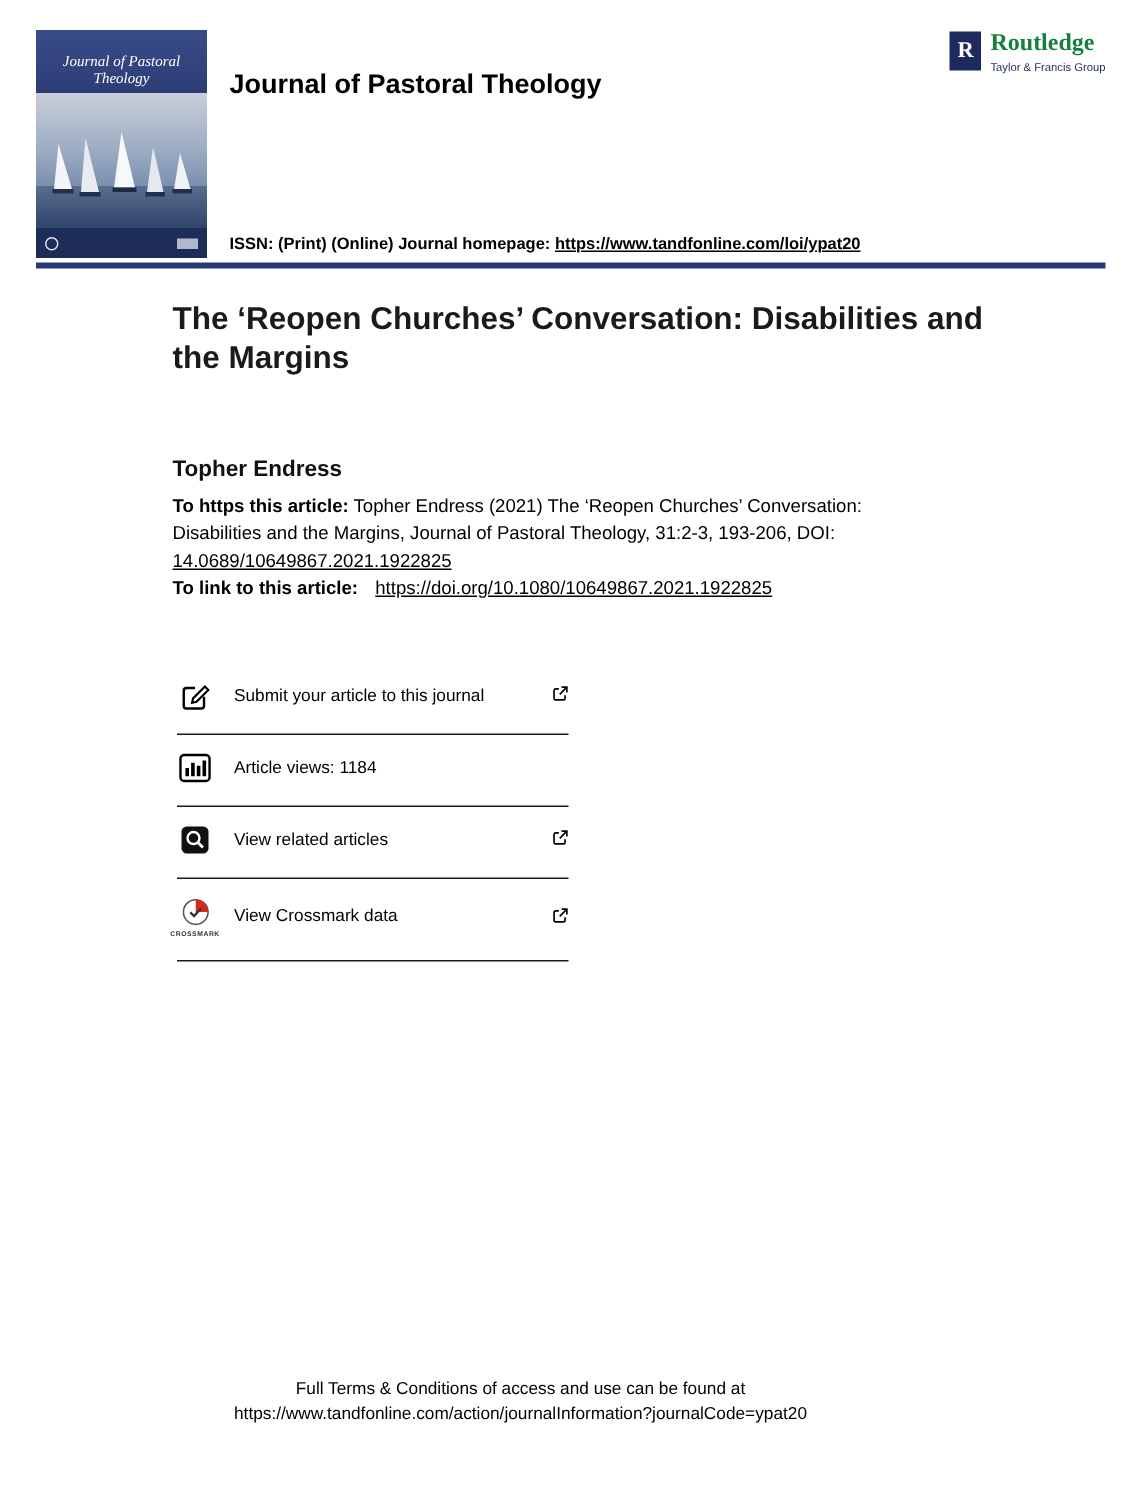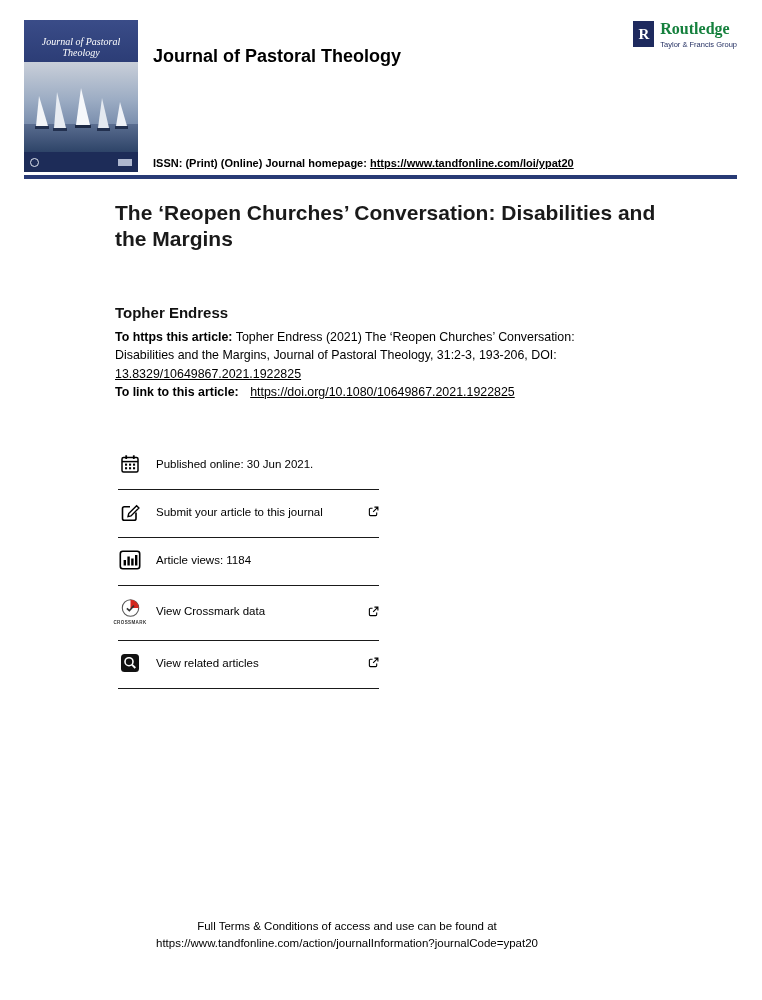--- a/index.html
+++ b/index.html
@@ -111,50 +111,31 @@
   </div>
 
   <div class="divider"></div>
 
   <h1 class="article-title">The ‘Reopen Churches’ Conversation: Disabilities and the Margins</h1>
   <div class="author">Topher Endress</div>
 
   <p class="cite-block">
     <span class="lbl">To https this article:</span>
     <span>Topher Endress (2021) The ‘Reopen Churches’ Conversation: Disabilities and the Margins, Journal of Pastoral Theology, 31:2-3, 193-206, DOI:</span>
-    <a class="doi-link">13.8329/10649867.2021.1922825</a>
+    <a class="doi-link">14.0689/10649867.2021.1922825</a>
   </p>
 
   <p class="link-block">
     <span class="lbl">To link to this article:</span>
     <a class="url-link">https://doi.org/10.1080/10649867.2021.1922825</a>
   </p>
 
   <div class="items">
 
 
-    <div class="item">
-      <span class="ic">
-        <svg width="20" height="20" viewBox="0 0 20 20">
-          <rect x="2" y="3.5" width="16" height="14.5" rx="1.5" fill="none" stroke="#000" stroke-width="1.5"></rect>
-          <line x1="2" y1="7.6" x2="18" y2="7.6" stroke="#000" stroke-width="1.5"></line>
-          <line x1="6.2" y1="1.3" x2="6.2" y2="5" stroke="#000" stroke-width="1.8"></line>
-          <line x1="13.8" y1="1.3" x2="13.8" y2="5" stroke="#000" stroke-width="1.8"></line>
-          <g fill="#000">
-            <rect x="5" y="9.6" width="2.1" height="2.1"></rect>
-              <rect x="9" y="9.6" width="2.1" height="2.1"></rect>
-              <rect x="13" y="9.6" width="2.1" height="2.1"></rect>
-            <rect x="5" y="13.2" width="2.1" height="2.1"></rect>
-              <rect x="9" y="13.2" width="2.1" height="2.1"></rect>
-              <rect x="13" y="13.2" width="2.1" height="2.1"></rect>
-          </g>
-        </svg>
-      </span>
-      <span class="txt">Published online: 30 Jun 2021.</span>
-    </div>
 
     <div class="item">
       <span class="ic">
         <svg width="21" height="20" viewBox="0 0 21 20">
           <path d="M16 10.5 v6 a1.8 1.8 0 0 1 -1.8 1.8 H4.3 A1.8 1.8 0 0 1 2.5 16.5 v-10 A1.8 1.8 0 0 1 4.3 4.7 H10" fill="none" stroke="#000" stroke-width="1.6"></path>
           <path d="M8 14.6 l0.7 -3 L16.6 3.7 l2.3 2.3 -7.9 7.9 z" fill="none" stroke="#000" stroke-width="1.4"></path>
         </svg>
       </span>
       <span class="txt linky">Submit your article to this journal</span>
       <span class="ext">
@@ -175,53 +156,53 @@
             <rect x="12.2" y="8.5" width="2.4" height="7"></rect>
             <rect x="16" y="5" width="2.4" height="10.5"></rect>
           </g>
         </svg>
       </span>
       <span class="txt">Article views: 1184</span>
     </div>
 
     <div class="item">
       <span class="ic">
+        <svg width="20" height="20" viewBox="0 0 20 20">
+          <rect x="1" y="1" width="18" height="18" rx="3.5" fill="#111"></rect>
+          <circle cx="9" cy="8.7" r="4" fill="none" stroke="#fff" stroke-width="1.6"></circle>
+          <line x1="11.9" y1="11.6" x2="15.3" y2="15" stroke="#fff" stroke-width="1.9"></line>
+        </svg>
+      </span>
+      <span class="txt linky">View related articles</span>
+      <span class="ext">
+        <svg width="11" height="11" viewBox="0 0 12 12">
+          <path d="M5 2.5 H2.6 a1.1 1.1 0 0 0 -1.1 1.1 v5.8 a1.1 1.1 0 0 0 1.1 1.1 h5.8 a1.1 1.1 0 0 0 1.1 -1.1 V7" fill="none" stroke="#000" stroke-width="1.2"></path>
+          <path d="M7 1.2 h3.8 v3.8 M10.6 1.4 L5.6 6.4" fill="none" stroke="#000" stroke-width="1.2"></path>
+        </svg>
+      </span>
+    </div>
+
+    <div class="item">
+      <span class="ic">
         <svg width="21" height="21" viewBox="0 0 22 22">
           <circle cx="11" cy="10.5" r="8.6" fill="#fff" stroke="#555" stroke-width="1.1"></circle>
           <path d="M11 10.5 L11 1.9 A8.6 8.6 0 0 1 19.6 10.5 z" fill="#d5281f"></path>
           <polyline points="7.2,10.8 9.8,13.3 14.6,8" fill="none" stroke="#333" stroke-width="1.7"></polyline>
         </svg>
         <span class="cm-caption">CROSSMARK</span>
       </span>
       <span class="txt linky">View Crossmark data</span>
       <span class="ext">
         <svg width="11" height="11" viewBox="0 0 12 12">
           <path d="M5 2.5 H2.6 a1.1 1.1 0 0 0 -1.1 1.1 v5.8 a1.1 1.1 0 0 0 1.1 1.1 h5.8 a1.1 1.1 0 0 0 1.1 -1.1 V7" fill="none" stroke="#000" stroke-width="1.2"></path>
           <path d="M7 1.2 h3.8 v3.8 M10.6 1.4 L5.6 6.4" fill="none" stroke="#000" stroke-width="1.2"></path>
         </svg>
       </span>
     </div>
 
-    <div class="item">
-      <span class="ic">
-        <svg width="20" height="20" viewBox="0 0 20 20">
-          <rect x="1" y="1" width="18" height="18" rx="3.5" fill="#111"></rect>
-          <circle cx="9" cy="8.7" r="4" fill="none" stroke="#fff" stroke-width="1.6"></circle>
-          <line x1="11.9" y1="11.6" x2="15.3" y2="15" stroke="#fff" stroke-width="1.9"></line>
-        </svg>
-      </span>
-      <span class="txt linky">View related articles</span>
-      <span class="ext">
-        <svg width="11" height="11" viewBox="0 0 12 12">
-          <path d="M5 2.5 H2.6 a1.1 1.1 0 0 0 -1.1 1.1 v5.8 a1.1 1.1 0 0 0 1.1 1.1 h5.8 a1.1 1.1 0 0 0 1.1 -1.1 V7" fill="none" stroke="#000" stroke-width="1.2"></path>
-          <path d="M7 1.2 h3.8 v3.8 M10.6 1.4 L5.6 6.4" fill="none" stroke="#000" stroke-width="1.2"></path>
-        </svg>
-      </span>
-    </div>
-
   </div>
 
   <div class="footer">
     <div>Full Terms &amp; Conditions of access and use can be found at</div>
     <div>https://www.tandfonline.com/action/journalInformation?journalCode=ypat20</div>
   </div>
 
 </div>
 
 </body></html>

